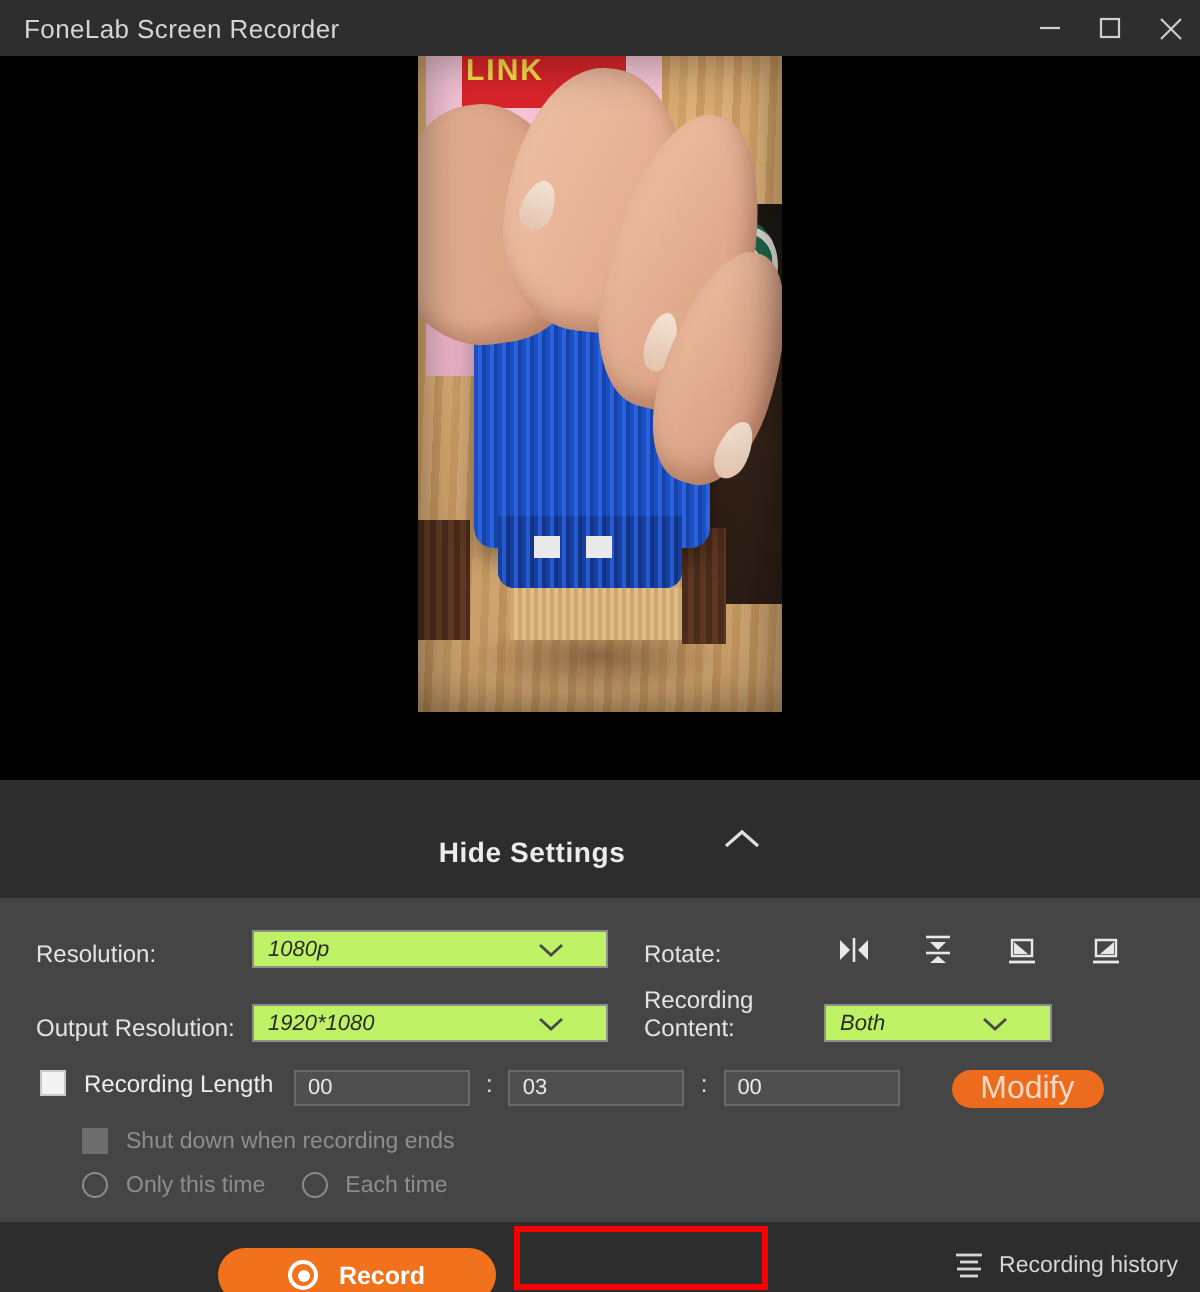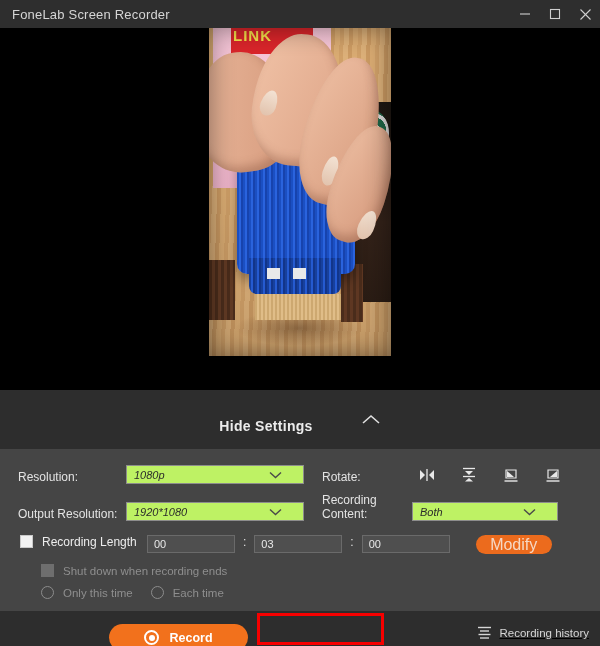--- a/index.html
+++ b/index.html
@@ -122,21 +122,21 @@
   .select{
     width:178px;height:19px;background:#bef264;border:1px solid #8d8d8d;
     display:flex;align-items:center;justify-content:space-between;
     padding:0 21px 0 7px;box-sizing:border-box;font-style:italic;
   }
   .select span{font-size:11px;color:#2b2b2b;}
   .select .chev{color:#4a4a4a;display:flex;}
   .rot-label{width:108px;padding-left:18px;box-sizing:border-box;}
   .rot-icons{display:flex;align-items:center;gap:24px;padding-left:6px;}
   .rot-ic{width:18px;height:18px;display:flex;align-items:center;justify-content:center;color:#e8e8e8;}
-  .rc-select{width:146px;gap:16px;}
+  .rc-select{width:114px;gap:16px;}
 
   .row2{padding-top:9px;}
   .row3{padding-top:14px;align-items:flex-start;}
   .cb{
     width:13px;height:13px;background:#f2f2f2;border:1px solid #c9c9c9;
     margin-left:20px;box-sizing:border-box;flex:none;
   }
   .cb-dis{background:#6e6e6e;border:1px solid #6e6e6e;margin-left:41px;}
   .rl-label{font-size:12px;color:#ededed;padding-left:9px;width:105px;}
   .tfield{
@@ -173,21 +173,21 @@
   }
   .rec-dot i{width:6px;height:6px;border-radius:50%;background:#fff;display:block;}
   .record-btn span{font-size:12.5px;color:#fff;font-weight:bold;}
 
   .snap-highlight{
     position:absolute;left:257px;top:613px;width:127px;height:32px;
     border:3px solid #f70000;box-sizing:border-box;
   }
 
   .history{
-    position:absolute;right:11px;top:15px;display:flex;align-items:center;gap:8px;text-decoration:underline;
+    position:absolute;right:11px;top:15px;display:flex;align-items:center;gap:8px;
   }
   .history span{font-size:11.5px;color:#d6d6d6;}
   .hist-icon{display:flex;color:#cfcfcf;}
 </style>
 </head>
 <body>
 
 <div class="app">
 
   <div class="titlebar">

